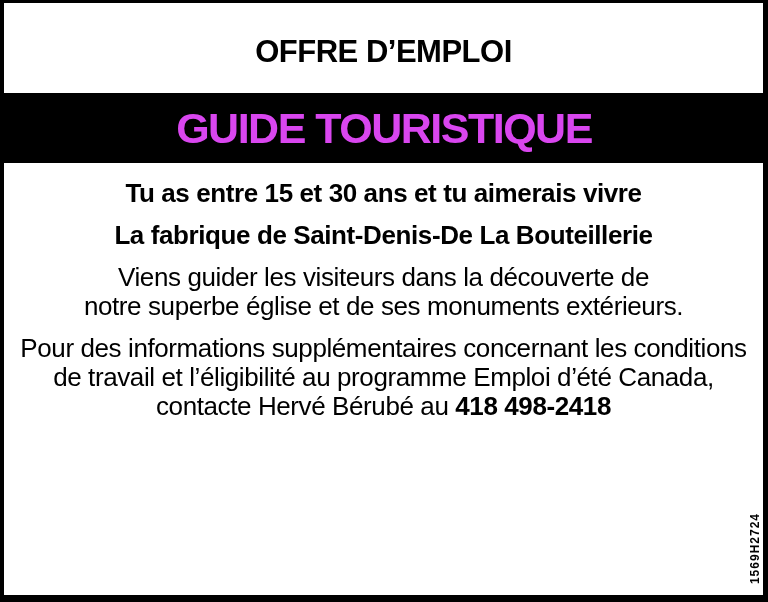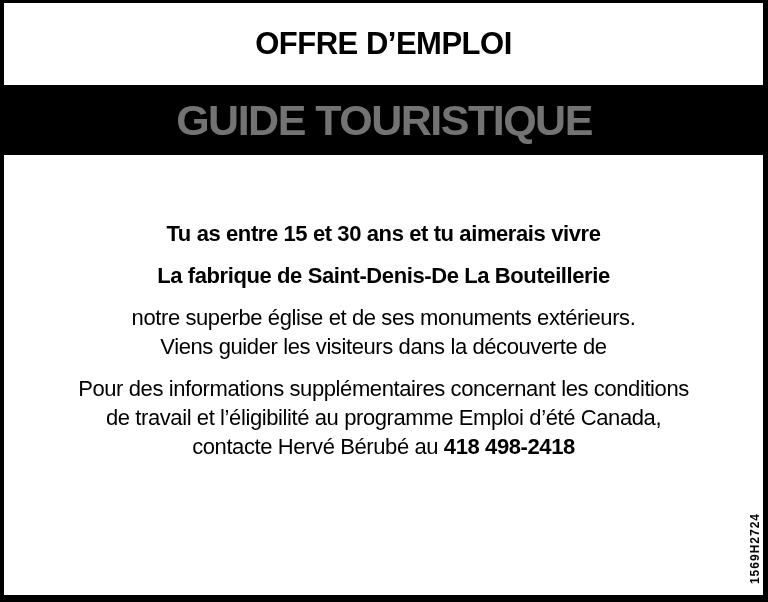--- a/index.html
+++ b/index.html
@@ -14,49 +14,49 @@
     border-color: #000000;
     border-width: 3px 5px 7px 4px; 
     font-family: "Liberation Sans", sans-serif;
     overflow: hidden;
   }
   .header {
     height: 82px;
     display: flex;
     align-items: center;
     justify-content: center;
+    margin-top: 8px;
   }
   .header-title {
     font-weight: bold;
     font-size: 31px;
     letter-spacing: -0.5px;
     white-space: nowrap;
   }
   .banner {
     height: 70px;
     background: #000000;
     display: flex;
     align-items: center;
     justify-content: center;
     margin: 0 -5px 0 -4px; 
   }
   .banner-title {
-    color: #737373;
+    color: #d946ef;
     font-weight: bold;
     font-size: 43px;
     letter-spacing: -1.5px;
     white-space: nowrap;
   }
   .body {
     padding-top: 16px;
     text-align: center;
-    font-size: 22px;
+    font-size: 26px;
     line-height: 29px;
     letter-spacing: -0.4px;
-    margin-top: 48px;
   }
   .body p { margin: 0 0 13px 0; }
   .p-bold { font-weight: bold; }
   .line { display: block; white-space: nowrap; }
   .b { font-weight: bold; }
   .side-code {
     position: absolute;
     right: 1px;
     bottom: 11px;
     writing-mode: vertical-rl;
@@ -84,22 +84,22 @@
 
     <p class="p-bold">
       <span class="line">Tu as entre 15 et 30 ans et tu aimerais vivre</span>
     </p>
 
     <p class="p-bold">
       <span class="line">La fabrique de Saint-Denis-De La Bouteillerie</span>
     </p>
 
     <p>
+      <span class="line">Viens guider les visiteurs dans la découverte de</span>
       <span class="line">notre superbe église et de ses monuments extérieurs.</span>
-      <span class="line">Viens guider les visiteurs dans la découverte de</span>
     </p>
 
 
     <p>
       <span class="line">Pour des informations supplémentaires concernant les conditions</span>
       <span class="line">de travail et l’éligibilité au programme Emploi d’été Canada,</span>
       <span class="line"><span>contacte Hervé Bérubé au </span><span class="b">418 498-2418</span></span>
     </p>
 
   </div>

